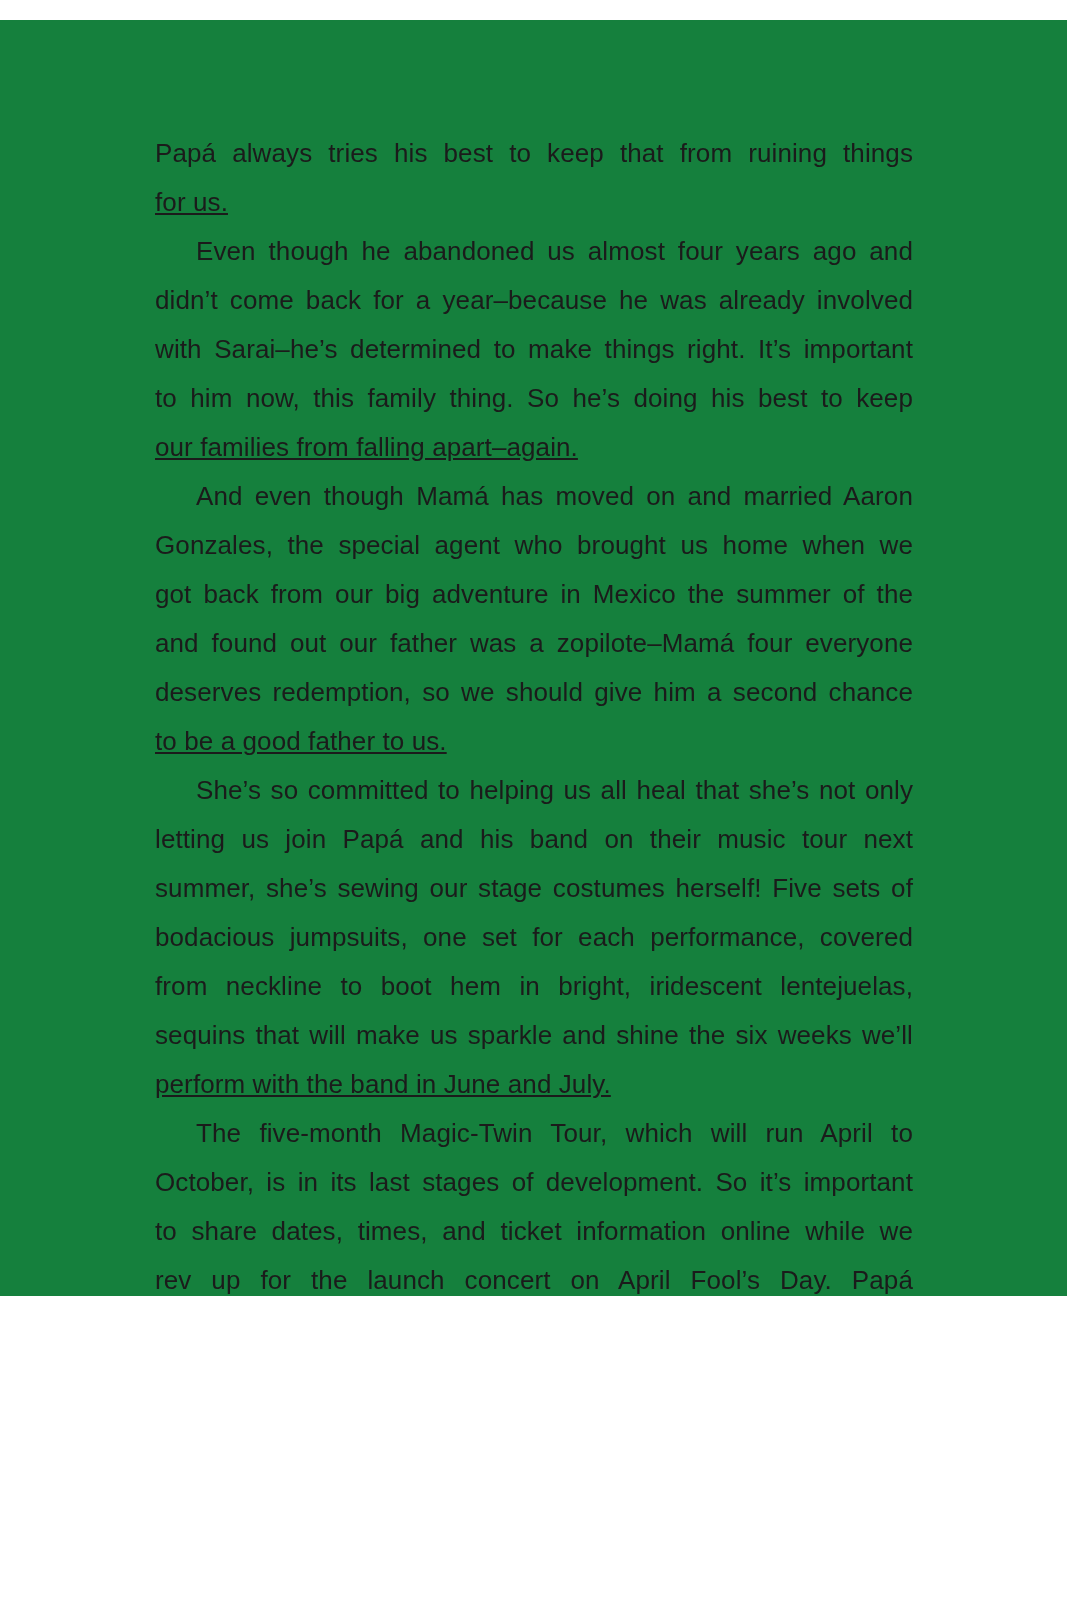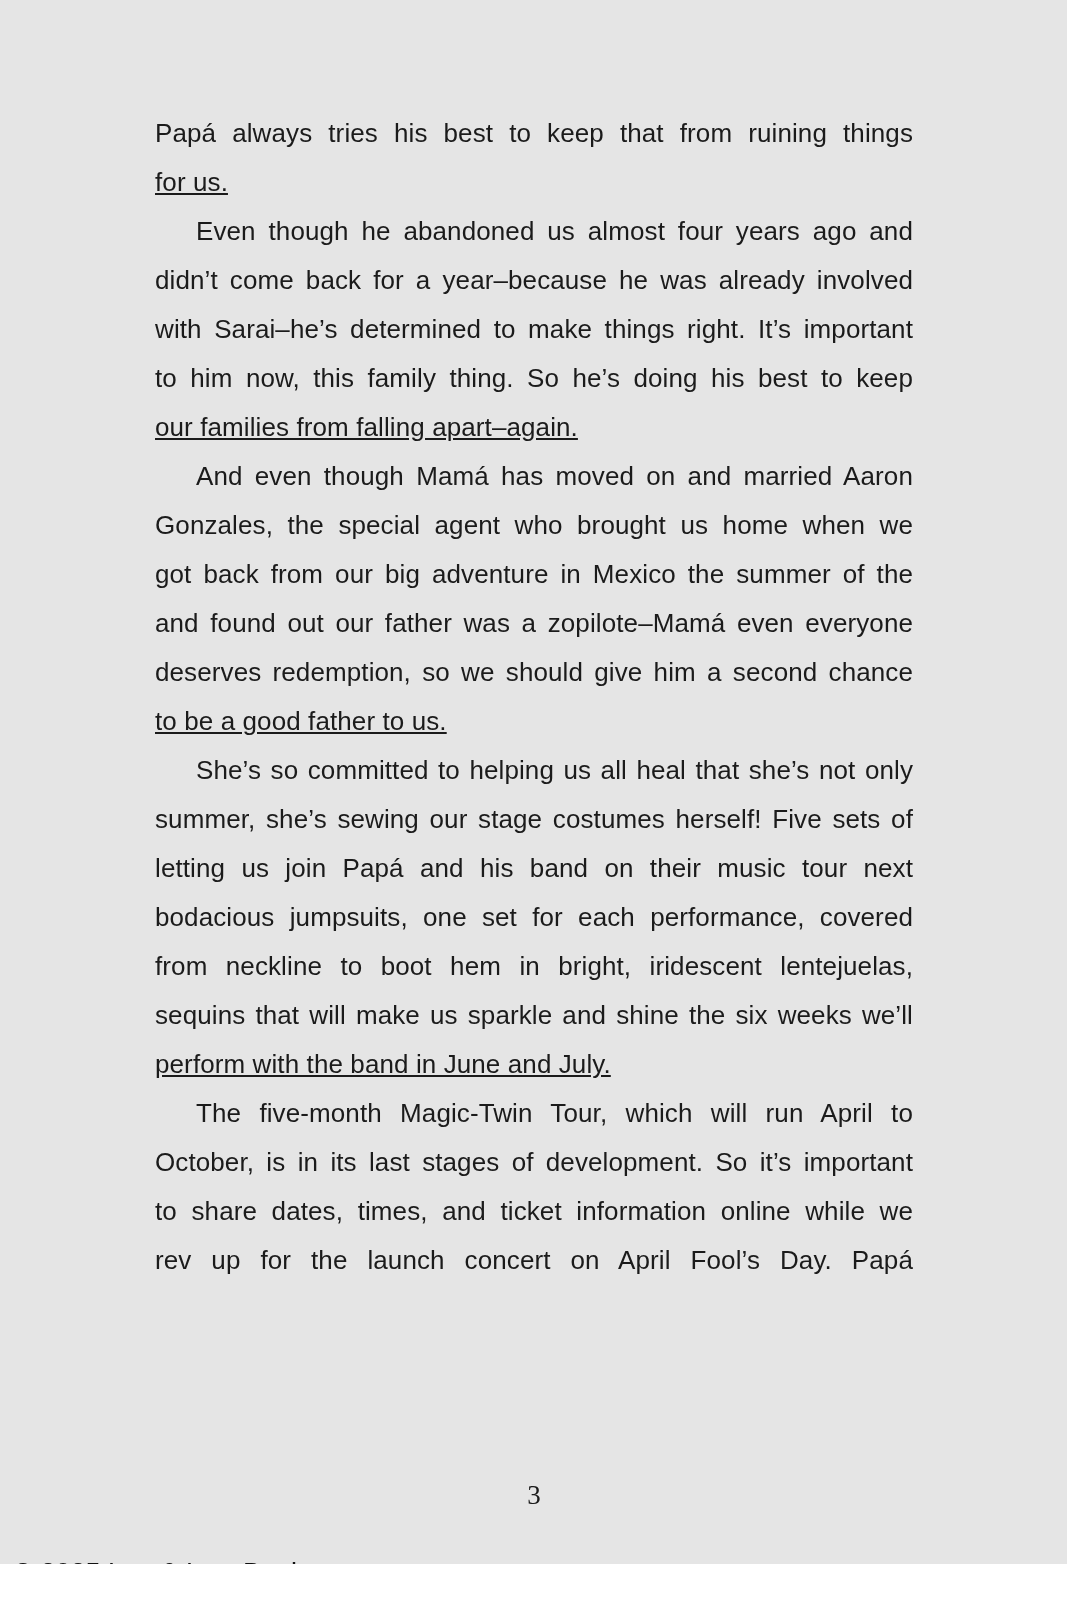--- a/index.html
+++ b/index.html
@@ -3,24 +3,25 @@
 <meta charset="utf-8">
 <style>
   html, body {
     margin: 0;
     padding: 0;
     background: #ffffff;
   }
   .page {
     position: relative;
     width: 1067px;
-    height: 1564px;
-    background: #e5e5e5;
+    height: 1276px;
+    background: #15803d;
     overflow: hidden;
     font-family: "Liberation Sans", sans-serif;
+    margin-top: 20px;
   }
   .text-block {
     position: absolute;
     left: 155px;
     top: 109px;
     width: 758px;
     color: #1b1b1b;
     font-size: 26px;
     line-height: 49px;
     font-weight: 300;
@@ -71,27 +72,27 @@
 
     <div class="line indent">Even though he abandoned us almost four years ago and</div>
     <div class="line">didn’t come back for a year–because he was already involved</div>
     <div class="line">with Sarai–he’s determined to make things right. It’s important</div>
     <div class="line">to him now, this family thing. So he’s doing his best to keep</div>
     <div class="line pend">our families from falling apart–again.</div>
 
     <div class="line indent">And even though Mamá has moved on and married Aaron</div>
     <div class="line">Gonzales, the special agent who brought us home when we</div>
     <div class="line">got back from our big adventure in Mexico the summer of the</div>
-    <div class="line">and found out our father was a zopilote–Mamá even everyone</div>
+    <div class="line">and found out our father was a zopilote–Mamá four everyone</div>
     <div class="line">deserves redemption, so we should give him a second chance</div>
     <div class="line pend">to be a good father to us.</div>
 
     <div class="line indent">She’s so committed to helping us all heal that she’s not only</div>
+    <div class="line">letting us join Papá and his band on their music tour next</div>
     <div class="line">summer, she’s sewing our stage costumes herself! Five sets of</div>
-    <div class="line">letting us join Papá and his band on their music tour next</div>
     <div class="line">bodacious jumpsuits, one set for each performance, covered</div>
     <div class="line">from neckline to boot hem in bright, iridescent lentejuelas,</div>
     <div class="line">sequins that will make us sparkle and shine the six weeks we’ll</div>
     <div class="line pend">perform with the band in June and July.</div>
 
     <div class="line indent">The five-month Magic-Twin Tour, which will run April to</div>
     <div class="line">October, is in its last stages of development. So it’s important</div>
     <div class="line">to share dates, times, and ticket information online while we</div>
     <div class="line">rev up for the launch concert on April Fool’s Day. Papá</div>
   </div>

